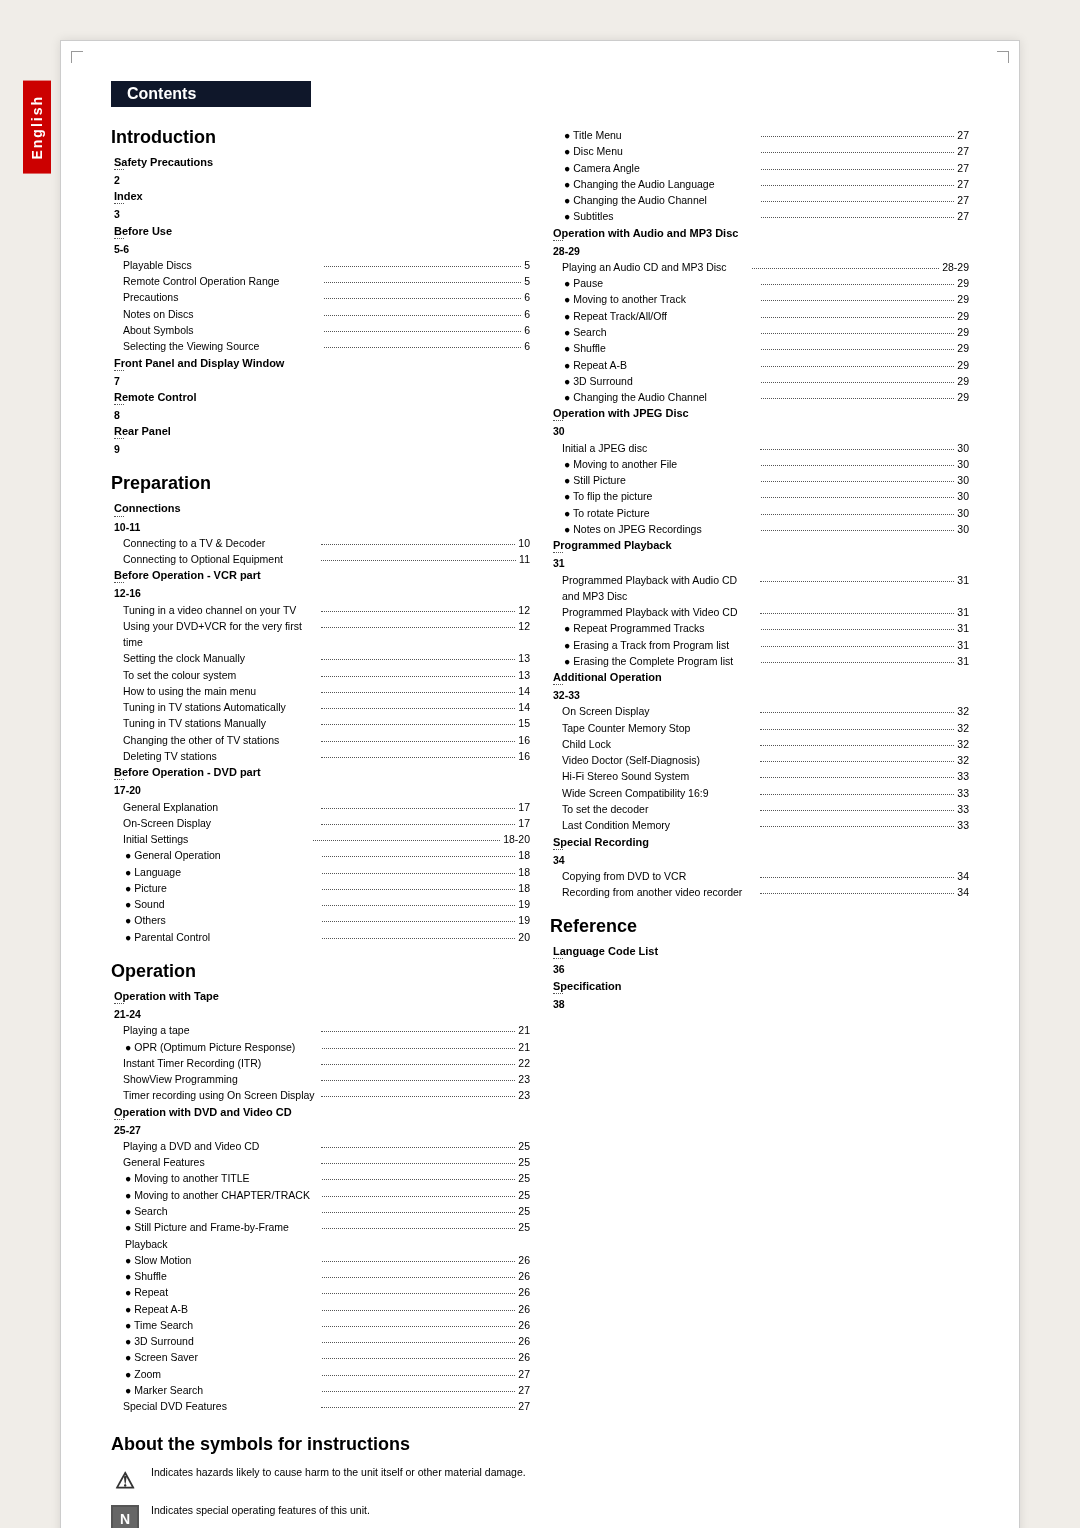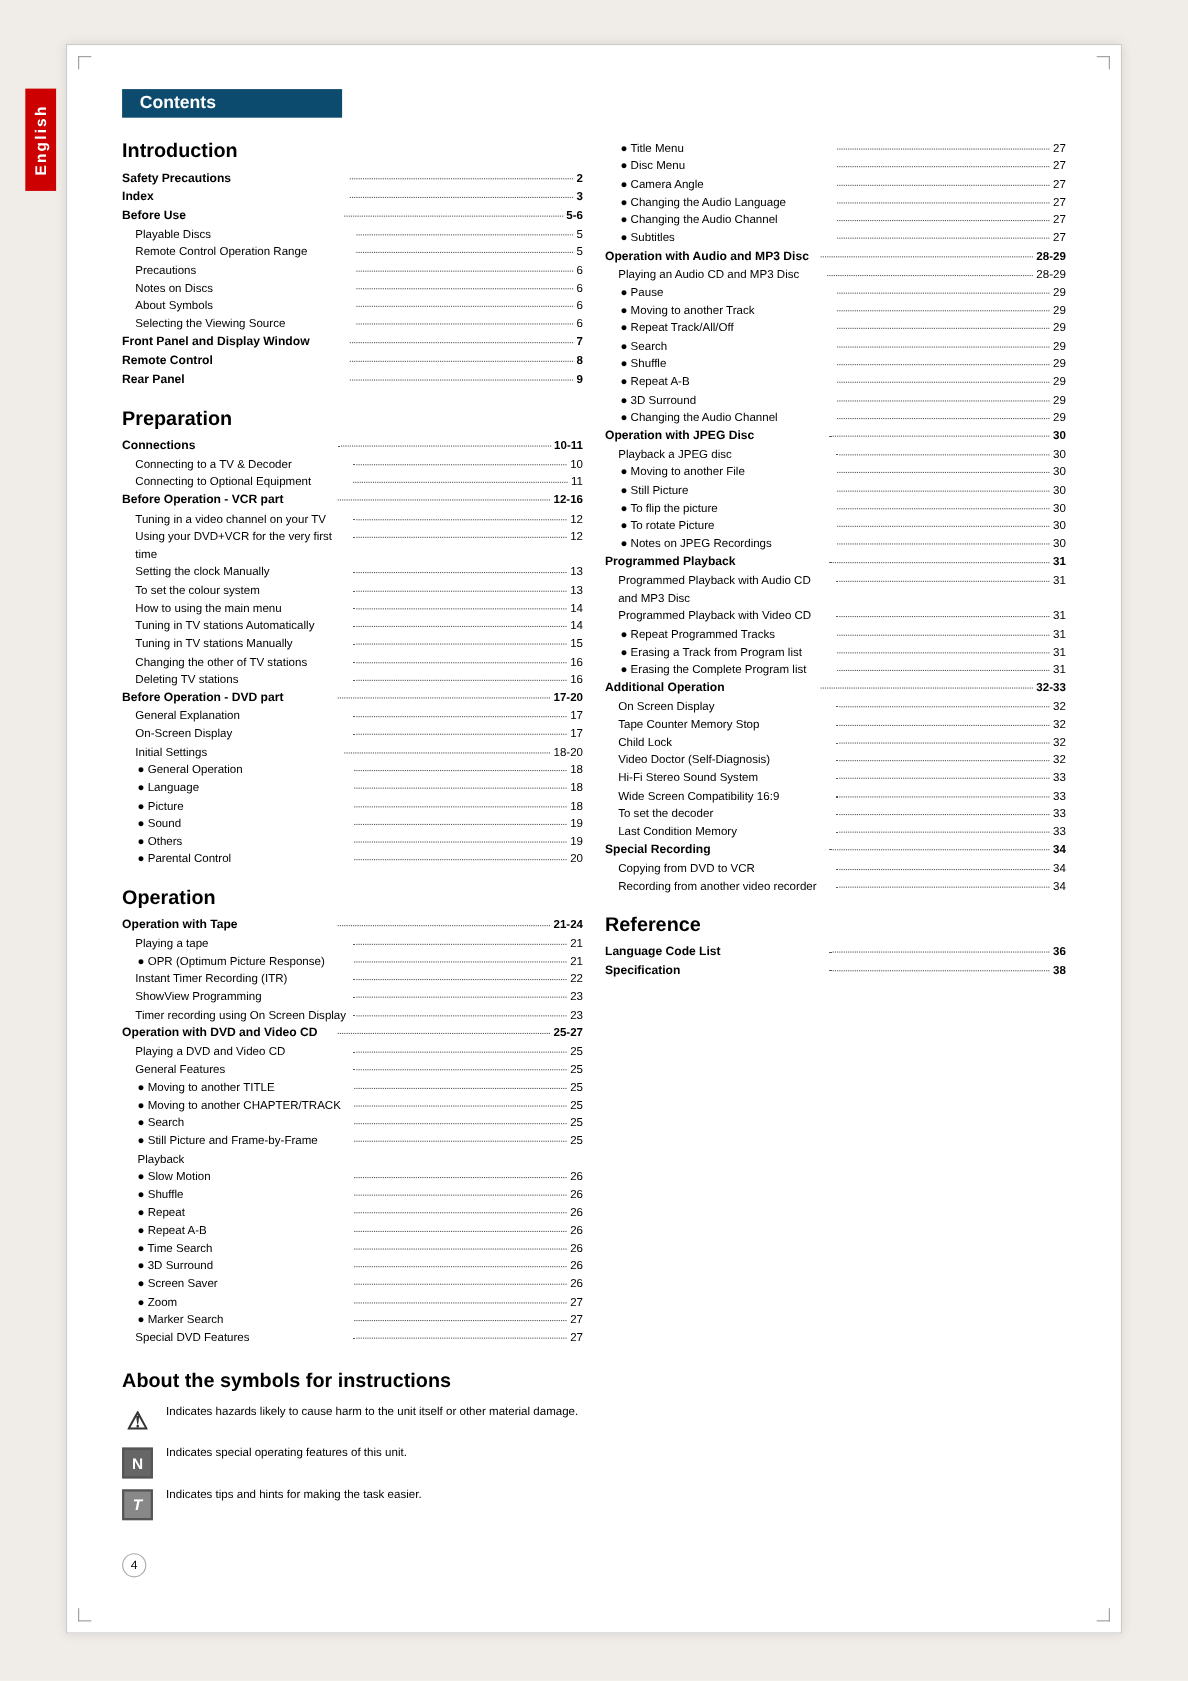--- a/index.html
+++ b/index.html
@@ -46,21 +46,21 @@
       writing-mode: vertical-rl;
       transform: rotate(180deg);
       padding: 14px 6px;
       font-size: 14px;
       font-weight: bold;
       letter-spacing: 2px;
     }
 
     
     .contents-header {
-      background: #0c4a6e;
+      background: #0f172a;
       color: #fff;
       font-size: 16px;
       font-weight: bold;
       padding: 4px 16px;
       margin-bottom: 20px;
       display: inline-block;
       min-width: 200px;
     }
 
     
@@ -83,20 +83,21 @@
     
     .toc-entry {
       display: flex;
       align-items: baseline;
       line-height: 1.55;
       font-size: 10.5px;
     }
     .toc-entry.bold-entry {
       font-weight: bold;
       font-size: 11px;
+      flex-direction: column;
     }
     .toc-entry.sub1 { padding-left: 12px; }
     .toc-entry.bullet { padding-left: 14px; justify-content: flex-end; }
 
     .toc-label { flex: 1; }
     .toc-dots {
       flex: 1;
       border-bottom: 1px dotted #555;
       margin: 0 3px;
       min-width: 10px;
@@ -561,21 +562,21 @@
           <span class="toc-label">● Changing the Audio Channel</span>
           <span class="toc-dots"></span>
           <span class="toc-page">29</span>
         </div>
         <div class="toc-entry bold-entry">
           <span class="toc-label">Operation with JPEG Disc</span>
           <span class="toc-dots"></span>
           <span class="toc-page">30</span>
         </div>
         <div class="toc-entry sub1">
-          <span class="toc-label">Playback a JPEG disc</span>
+          <span class="toc-label">Initial a JPEG disc</span>
           <span class="toc-dots"></span>
           <span class="toc-page">30</span>
         </div>
         <div class="toc-entry bullet">
           <span class="toc-label">● Moving to another File</span>
           <span class="toc-dots"></span>
           <span class="toc-page">30</span>
         </div>
         <div class="toc-entry bullet">
           <span class="toc-label">● Still Picture</span>

